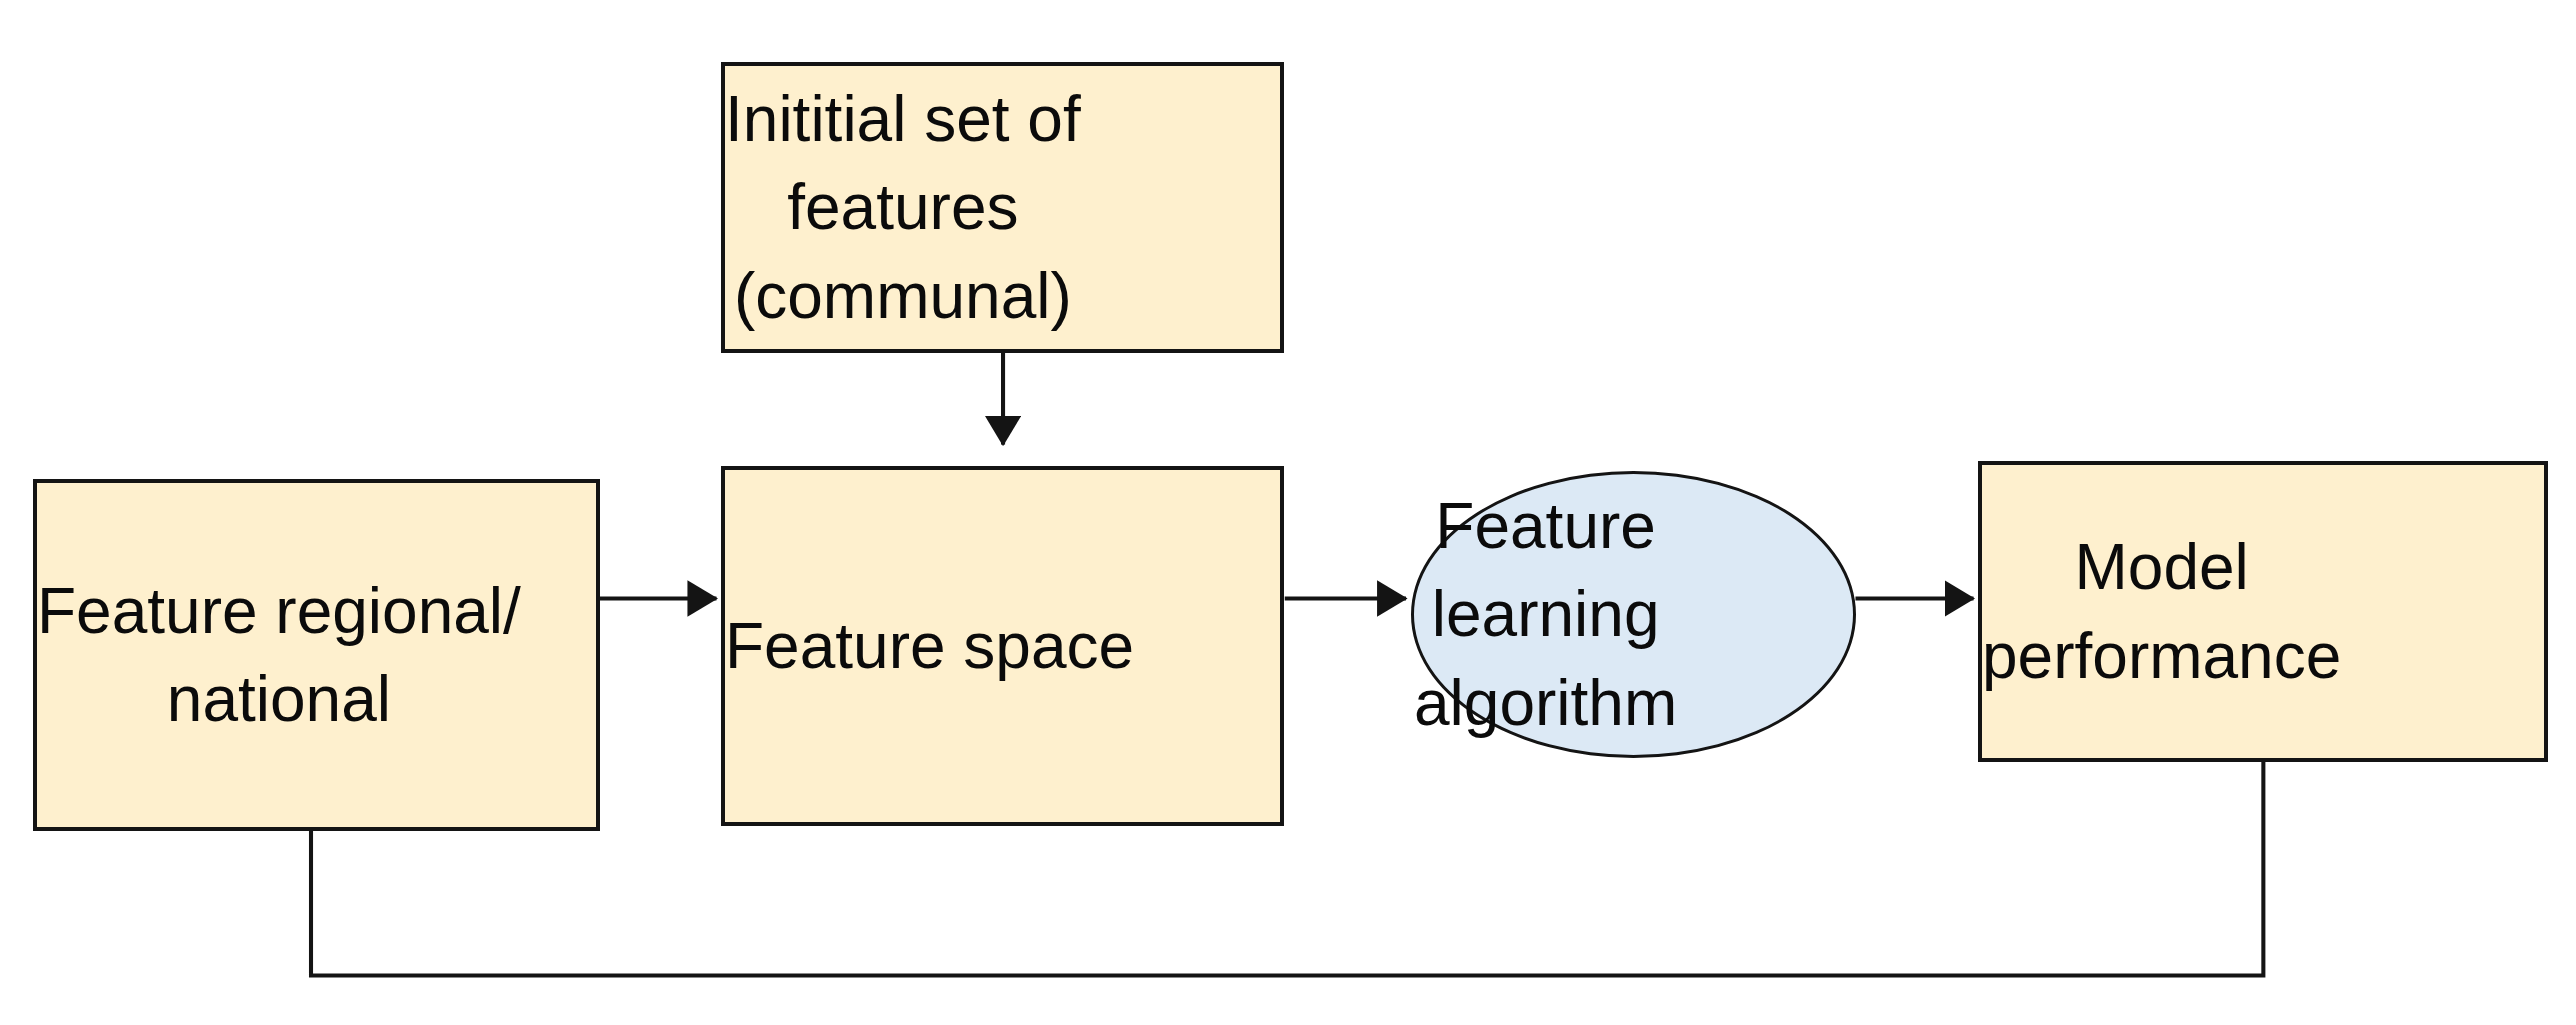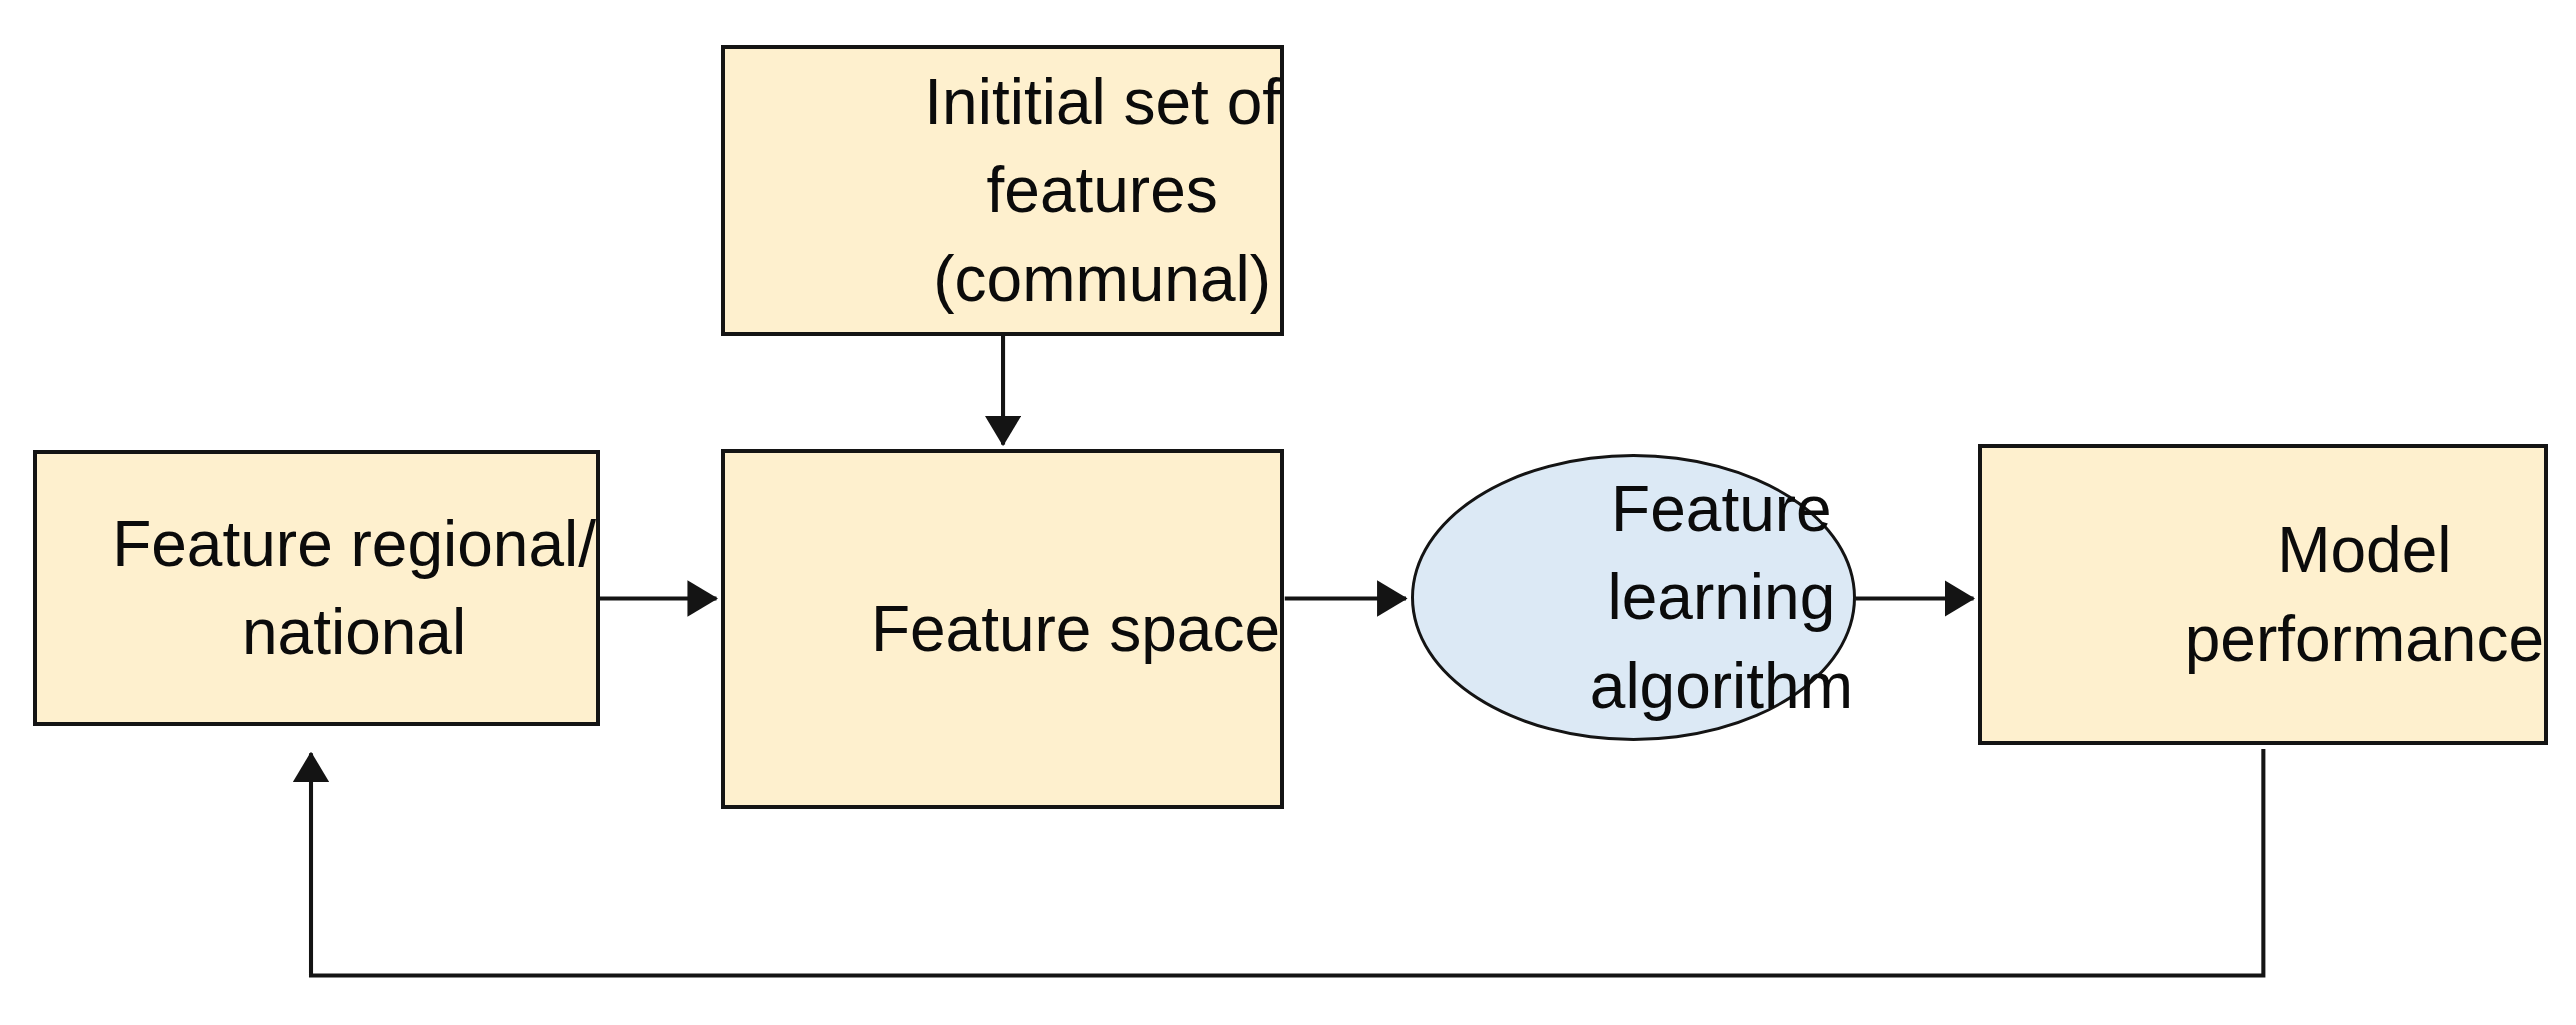--- a/index.html
+++ b/index.html
@@ -11,39 +11,40 @@
     width: 2576px;
     height: 1026px;
     background: var(--color-background, #ffffff);
     font-family: "Liberation Sans", sans-serif;
     overflow: hidden;
   }
   .node {
     position: absolute;
     display: flex;
     align-items: center;
-    justify-content: flex-end;
+    justify-content: flex-start;
     text-align: center;
     white-space: pre-line;
     box-sizing: border-box;
     font-size: 64px;
     line-height: 1.38;
     color: var(--color-text, #0b0b0b);
+    margin-top: 17px;
   }
   .rect-node {
     background: var(--color-node-fill, #fef0ce);
     border: 4.1px solid var(--color-border, #141414);
   }
   .ellipse-node {
     background: var(--color-ellipse-fill, #dce9f5);
     border: 3.3px solid var(--color-border, #141414);
     border-radius: 50%;
   }
   #node-initial-features   { left: 721px;  top: 45px;  width: 563px; height: 291px; }
-  #node-feature-regional   { left: 33px;   top: 450px; width: 567px; height: 276px; }
+  #node-feature-regional   { left: 33px;   top: 462px; width: 567px; height: 352px; }
   #node-feature-space      { left: 721px;  top: 449px; width: 563px; height: 360px; }
   #node-ml-algorithm       { left: 1411px; top: 454px; width: 445px; height: 287px; }
   #node-model-performance  { left: 1978px; top: 444px; width: 570px; height: 301px; }
   svg.arrow-layer {
     position: absolute;
     left: 0;
     top: 0;
     width: 2576px;
     height: 1026px;
     pointer-events: none;

